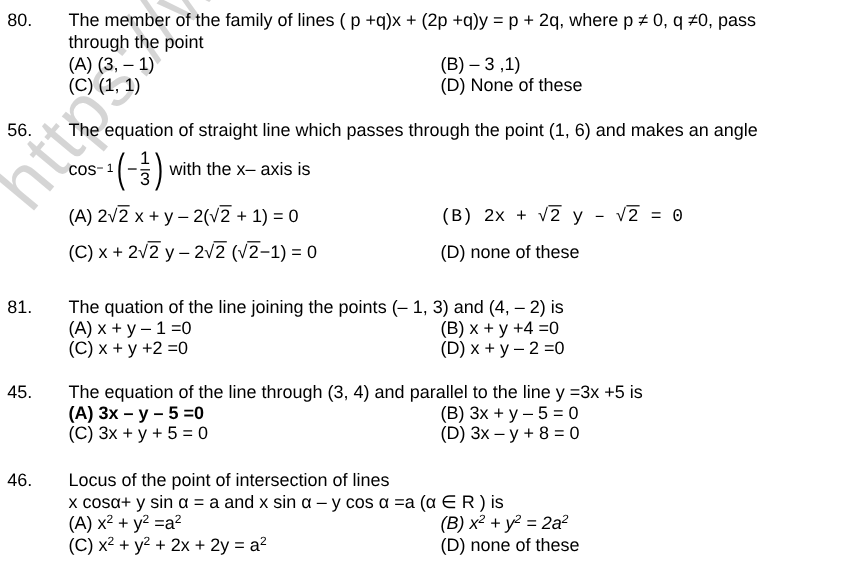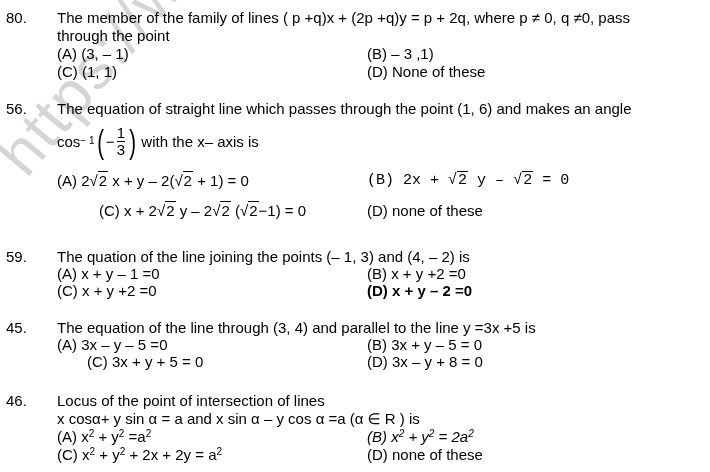--- a/index.html
+++ b/index.html
@@ -72,44 +72,44 @@
         <span>+ 1) = 0</span>
       </div>
       <div class="opt optR" style="top:72px;font-family:Liberation Mono, monospace;">
         <span>(B)</span>
         <span>2x +</span>
         <span class="sqrt">√<span class="rad">2</span></span>
         <span>y –</span>
         <span class="sqrt">√<span class="rad">2</span></span>
         <span>= 0</span>
       </div>
-      <div class="opt optL" style="top:102px;margin-left:42px;">
+      <div class="opt optL" style="top:102px;">
         <span>(C)</span>
         <span>x + 2</span><span class="sqrt">√<span class="rad">2</span></span>
         <span>y – 2</span><span class="sqrt">√<span class="rad">2</span></span>
         <span>(</span><span class="sqrt">√<span class="rad">2</span></span><span>−1) = 0</span>
       </div>
       <div class="opt optR" style="top:102px;">(D) none of these</div>
     </div>
 
     <div class="q" style="top:248px;">
-      <span class="qnum">59.</span>
+      <span class="qnum">81.</span>
       <div class="line" style="top:0;">The quation of the line joining the points (– 1, 3) and (4, – 2) is</div>
       <div class="opt optL" style="top:17px;">(A) x + y – 1 =0</div>
-      <div class="opt optR" style="top:17px;">(B) x + y +2 =0</div>
+      <div class="opt optR" style="top:17px;">(B) x + y +4 =0</div>
       <div class="opt optL" style="top:34px;">(C) x + y +2 =0</div>
-      <div class="opt optR" style="top:34px;font-weight:bold;">(D) x + y – 2 =0</div>
+      <div class="opt optR" style="top:34px;">(D) x + y – 2 =0</div>
     </div>
 
     <div class="q" style="top:319px;">
       <span class="qnum">45.</span>
       <div class="line" style="top:0;">The equation of the line through (3, 4) and parallel to the line y =3x +5 is</div>
-      <div class="opt optL" style="top:17px;">(A) 3x –  y – 5 =0</div>
+      <div class="opt optL" style="top:17px;font-weight:bold;">(A) 3x –  y – 5 =0</div>
       <div class="opt optR" style="top:17px;">(B) 3x + y – 5 = 0</div>
-      <div class="opt optL" style="top:34px;margin-left:30px;">(C) 3x + y + 5 = 0</div>
+      <div class="opt optL" style="top:34px;">(C) 3x + y + 5 = 0</div>
       <div class="opt optR" style="top:34px;">(D) 3x – y + 8 = 0</div>
     </div>
 
     <div class="q" style="top:392px;">
       <span class="qnum">46.</span>
       <div class="line" style="top:0;">Locus of the point of intersection of lines</div>
       <div class="line" style="top:18px;">x cosα+ y sin α = a and x sin α – y cos α =a (α ∈ R ) is</div>
       <div class="opt optL" style="top:36px;">
         <span>(A) </span>
         <span>x</span><sup>2</sup>

